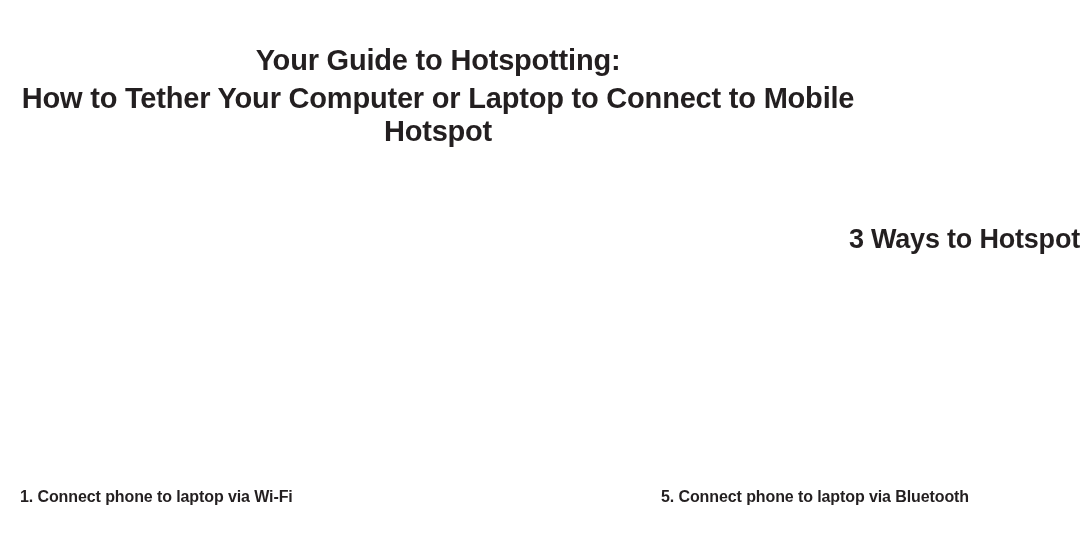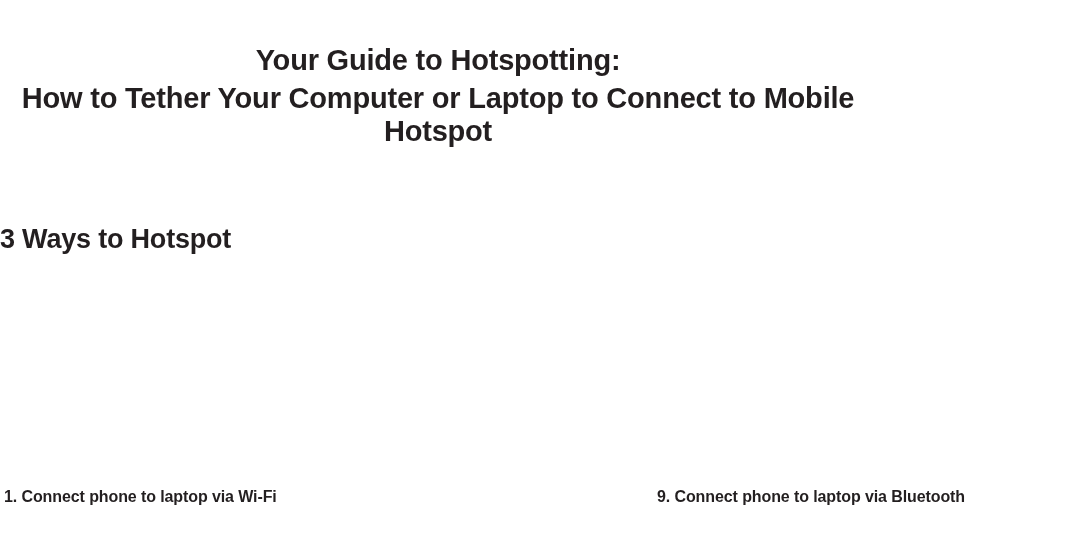--- a/index.html
+++ b/index.html
@@ -41,21 +41,21 @@
   .title-line-2 {
     font-size: 29px;
     margin-top: 6px;
   }
 
   .section-heading {
     position: absolute;
     top: 224px;
     left: 0;
     width: 1080px;
-    text-align: left;
+    text-align: right;
     font-size: 27px;
     font-weight: bold;
     color: #231f20;
     letter-spacing: -0.2px;
   }
 
   .captions {
     position: absolute;
     left: 0;
     top: 487px;
@@ -66,21 +66,21 @@
   .caption-col {
     box-sizing: border-box;
     flex: 1 1 0;
     font-size: 16px;
     font-weight: bold;
     color: #231f20;
     line-height: 1.25;
     letter-spacing: -0.1px;
   }
   .caption-col.left {
-    padding-left: 4px;
+    padding-left: 20px;
     text-align: left;
   }
   .caption-col.center {
     text-align: center;
   }
   .caption-col.right {
     padding-right: 19px;
     text-align: right;
   }
 </style>
@@ -91,16 +91,16 @@
 
   <div class="title-block">
     <div class="title-line title-line-1">Your Guide to Hotspotting:</div>
     <div class="title-line title-line-2">How to Tether Your Computer or Laptop to Connect to Mobile Hotspot</div>
   </div>
 
   <div class="section-heading">3 Ways to Hotspot</div>
 
   <div class="captions">
     <div class="caption-col left">1. Connect phone to laptop via Wi-Fi</div>
-    <div class="caption-col center">9. Connect phone to laptop via Bluetooth</div>
+    <div class="caption-col center">5. Connect phone to laptop via Bluetooth</div>
   </div>
 
 </div>
 
 </body></html>

